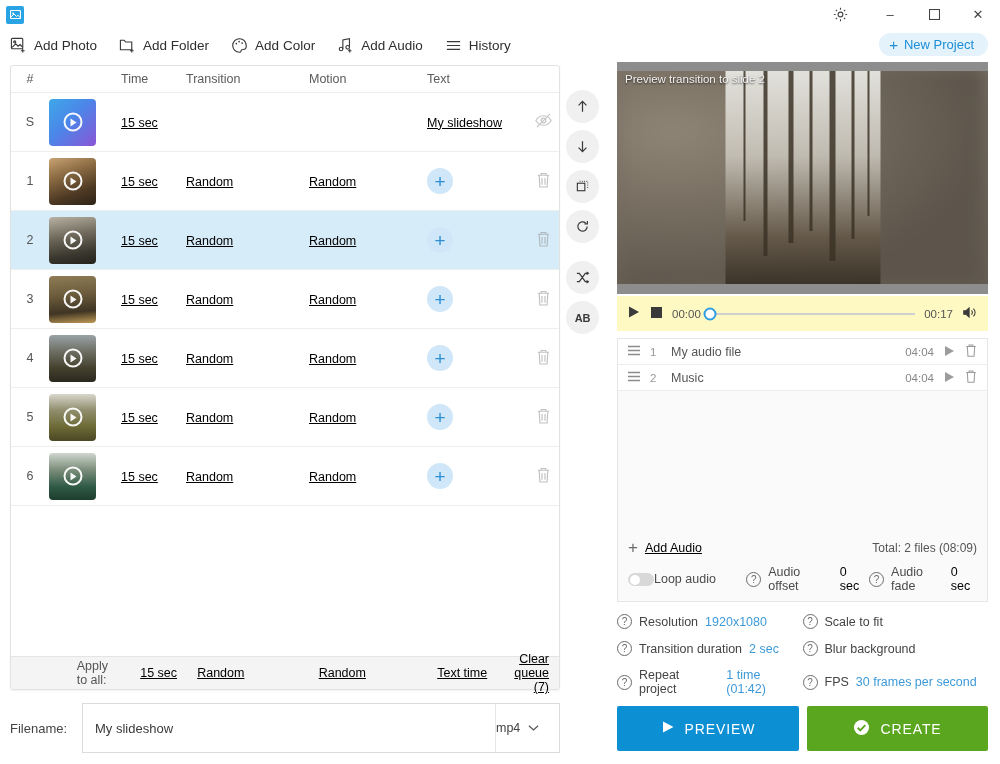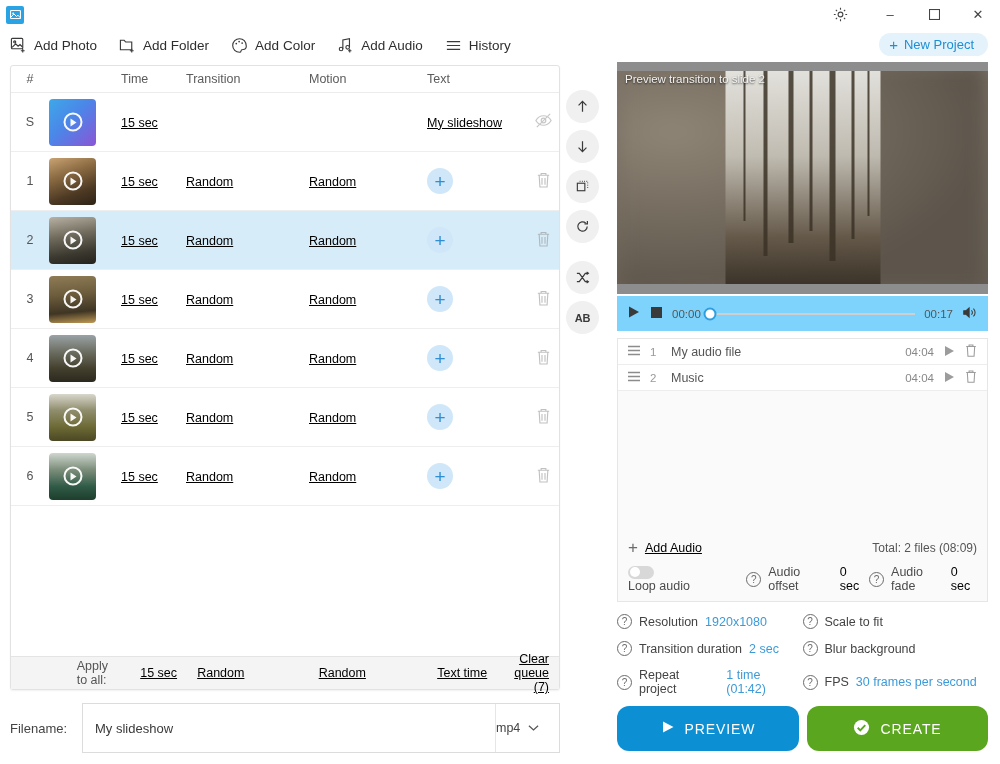--- a/index.html
+++ b/index.html
@@ -126,21 +126,21 @@
   .preview .photo .trees { position:absolute; inset:0; }
   .preview .photo .trees i {
     position: absolute; top: 0; width: 3px; background: #3b3226; opacity:.85;
   }
   .preview .overlay-text {
     position: absolute; left: 8px; top: 11px; color: #f2f2f2; font-size: 11.5px;
     text-shadow: 0 1px 2px rgba(0,0,0,.7); z-index: 5;
   }
   .player {
     position: absolute; left: 617px; top: 296px; width: 371px; height: 35px;
-    background: #7dd3fc; display: flex; align-items: center; padding: 0 10px; gap: 9px;
+    background: #fef9c3; display: flex; align-items: center; padding: 0 10px; gap: 9px;
   }
   .player .time { font-size: 11.5px; color: #555; }
   .seek { flex: 1; height: 2px; background: #cfcfcf; position: relative; }
   .seek .knob {
     position: absolute; left: 0; top: 50%; transform: translate(-50%,-50%);
     width: 13px; height: 13px; border-radius: 50%; border: 2.5px solid #2e9ee0; background: #fff;
   }
   
   .audio-panel {
     position: absolute; left: 617px; top: 338px; width: 371px; height: 264px;
@@ -197,21 +197,21 @@
   .filename-input {
     flex: 1; border: none; outline: none; height: 100%; padding: 0 12px;
     font-family: "Liberation Sans", sans-serif; font-size: 13px; color: #3a3a3a; background: transparent;
   }
   .fmt {
     width: 64px; height: 100%; border-left: 1px solid #e6e6e6;
     display: flex; align-items: center; justify-content: flex-start; gap: 8px;
     font-size: 12.5px; color: #444; cursor: pointer;
   }
   .btn-preview, .btn-create {
-    position: absolute; top: 706px; height: 45px; border: none; border-radius: 12px;
+    position: absolute; top: 706px; height: 45px; border: none; border-radius: 2px;
     color: #fff; font-size: 14px; letter-spacing: .9px; font-family: "Liberation Sans", sans-serif;
     display: flex; align-items: center; justify-content: center; gap: 10px; cursor: pointer;
   }
   .btn-preview { left: 617px; width: 182px; background: #0d8fd4; }
   .btn-create  { left: 807px; width: 181px; background: #5aa61e; }
 </style>
 </head>
 <body>
 
 <div class="titlebar">
@@ -622,21 +622,21 @@
      </span>
       </div>
     </div>
   <div class="afoot">
     <div class="afoot-row1">
       <span style="color:#6b6b6b;font-size:17px;line-height:1;margin-right:7px;">+</span>
       <span class="lnk">Add Audio</span>
       <span style="margin-left:auto;font-size:12px;color:#555;">Total: 2 files (08:09)</span>
     </div>
     <div class="afoot-row2">
-      <div style="display:flex;align-items:flex-start;width:130px;flex-direction:column;">
+      <div style="display:flex;align-items:flex-end;width:130px;">
         <span class="toggle-sm"></span>
         <span>Loop audio</span>
       </div>
       <div style="display:flex;align-items:center;gap:7px;width:135px;">
         <span class="qmark">?</span>
         <span>Audio offset</span>
         <span class="lnk" style="text-decoration:none;">0 sec</span>
       </div>
       <div style="display:flex;align-items:center;gap:7px;">
         <span class="qmark">?</span>

